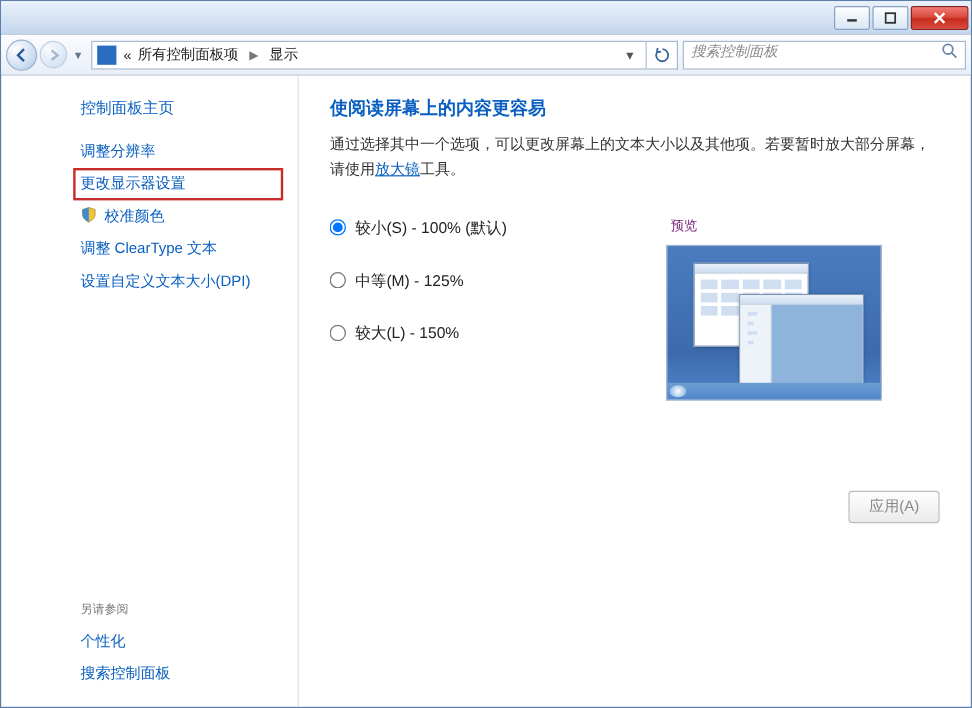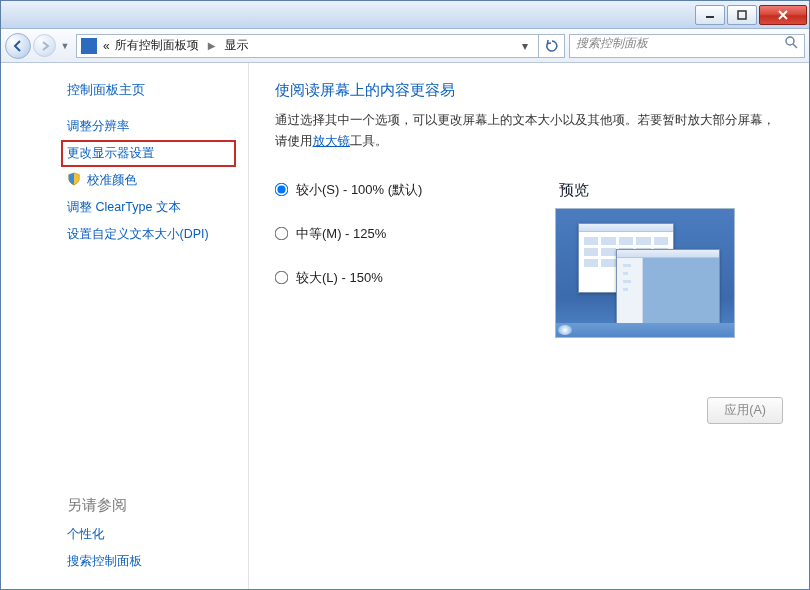--- a/index.html
+++ b/index.html
@@ -24,41 +24,41 @@
   .search { width:236px; height:24px; border:1px solid #a7b9cf; margin-left:4px; display:flex; align-items:flex-start; padding:0 6px; color:#888; background:#fff; font-style:italic; }
   .search svg { margin-left:auto; }
   
   .body { flex:1; display:flex; overflow:hidden;margin-left:48px; }
   .sidebar { width:200px; border-right:1px solid #e2e2e2; padding:14px 12px; display:flex; flex-direction:column; }
   .side-link { color:#0a5fc0; padding:5px 6px; cursor:pointer; display:flex; gap:6px; font-size:12.5px; }
   .side-head { color:#0a5fc0; font-size:13px; padding:4px 6px 6px; }
   .side-link.highlighted { border:2px solid #c62d29; padding:3px 4px; }
   .shield { width:14px; height:14px; }
   .see-also { margin-top:auto; }
-  .see-also .label { color:#7a7a7a; padding:4px 6px 6px; font-size:15px; }
+  .see-also .label { color:#7a7a7a; padding:4px 6px 6px; font-size:10px; }
   
   .content { flex:1; padding:18px 26px; position:relative; }
-  .page-title { color:#0a5fc0; font-size:15px; margin-bottom:10px; font-weight:normal; }
+  .page-title { color:#0a5fc0; font-size:15px; margin-bottom:10px; font-weight:bold; }
   .desc { color:#333; line-height:1.7; font-size:12.5px; }
   .desc a { color:#0a5fc0; text-decoration:underline; }
   .options-area { margin-top:28px; display:flex; }
   .radios { width:280px; }
   .radio-row { display:flex; align-items:center; gap:8px; margin-bottom:26px; font-size:13px; color:#222; }
   .radio-row input { transform:scale(1.05); }
   .preview-col { }
-  .preview-label { font-size:15px; color:#0f172a; margin-bottom:8px; margin-left:4px; }
+  .preview-label { font-size:11px; color:#701a75; margin-bottom:8px; margin-left:4px; }
   .preview-box { width:180px; height:130px; border:1px solid #a7b9cf; background: linear-gradient(to bottom,#4a7cbf 0%, #3c6bad 70%, #5187c9 100%); position:relative; overflow:hidden; }
   .pv-win { position:absolute; background:#fff; border:1px solid #7a93b5; box-shadow:0 1px 3px rgba(0,0,0,.3); }
   .pv-win .pv-head { height:8px; background: linear-gradient(to bottom,#e8eff9,#cfdef1); border-bottom:1px solid #b5c7dd; }
   .pv-grid { display:grid; grid-template-columns:repeat(5,1fr); gap:3px; padding:5px; }
   .pv-cell { background:#cfdef1; height:8px; }
   .pv-list { padding:6px 6px; }
   .pv-line { height:3px; background:#cfdef1; margin-bottom:5px; width:60%; }
   .pv-line.short { width:40%; }
-  .apply-row { position:absolute; right:26px; top:334px; }
+  .apply-row { position:absolute; right:26px; top:346px; }
   .apply-btn { padding:4px 16px; border:1px solid #bcbcbc; background:linear-gradient(to bottom,#fdfdfd,#ebebeb); color:#888; border-radius:3px; font-size:12.5px; }
 </style>
 </head>
 <body>
 
 <div class="window">
 
   <div class="titlebar">
     <div class="win-buttons">
       <div class="win-btn">

